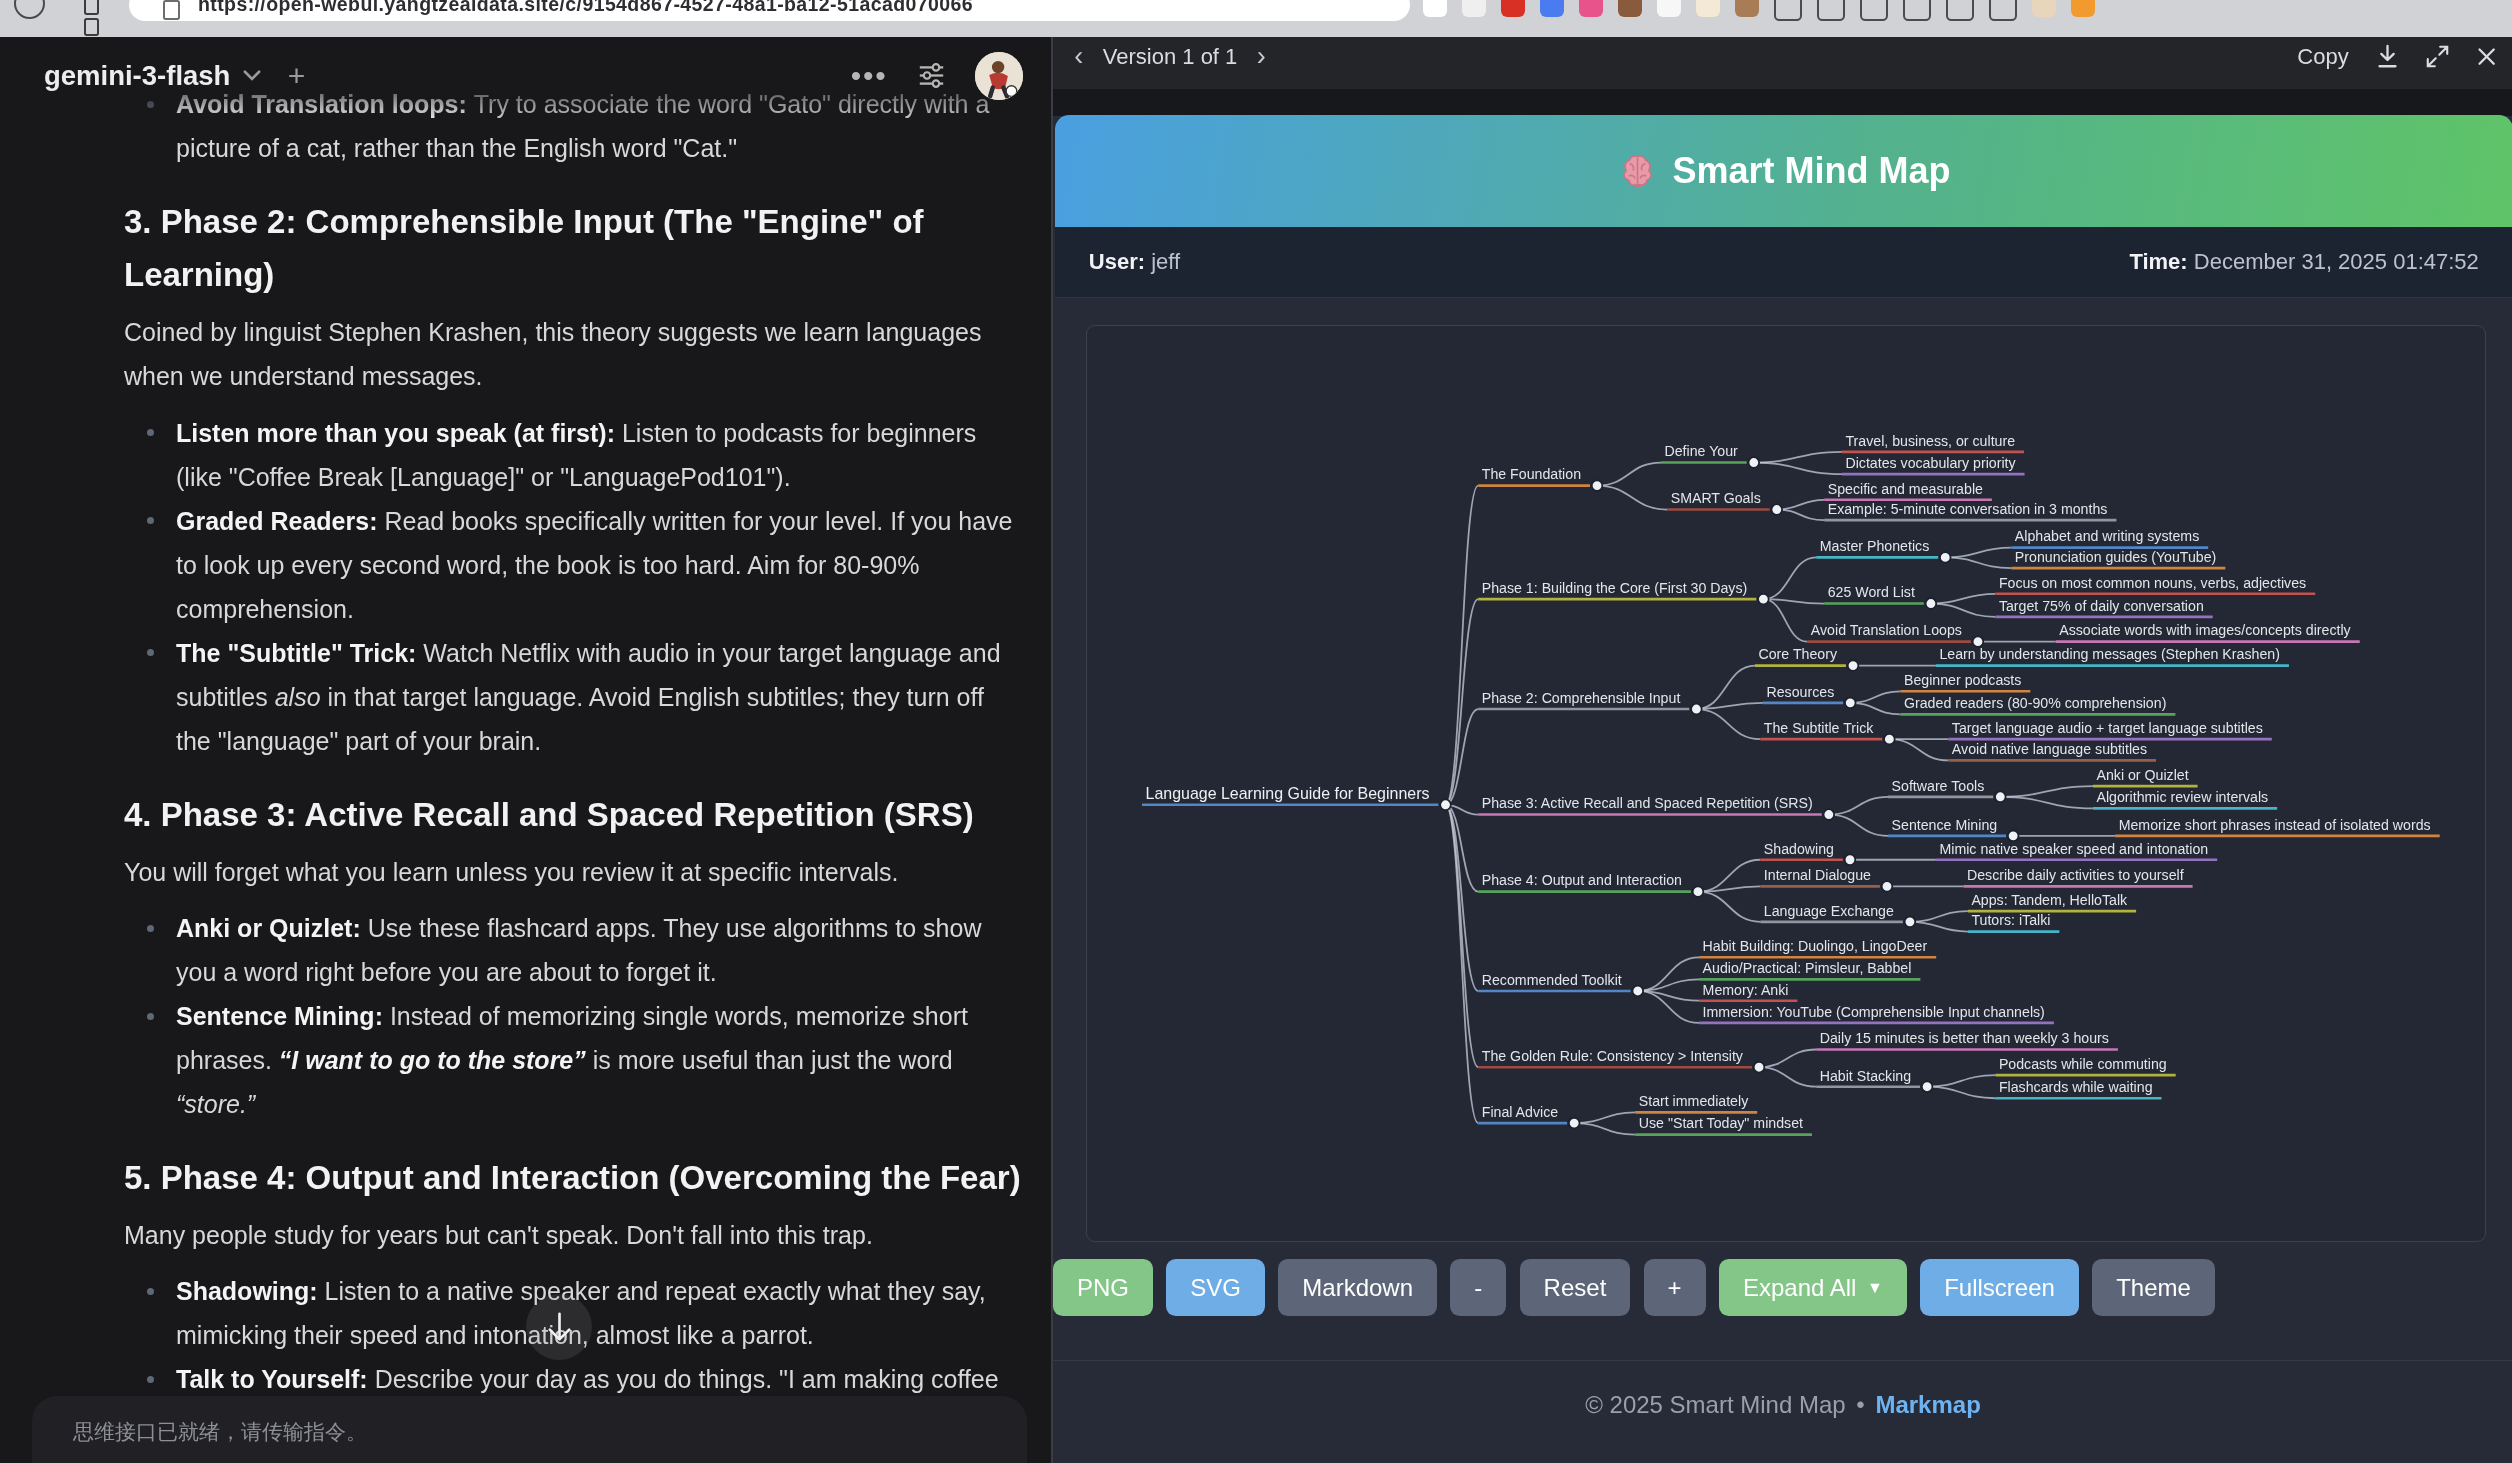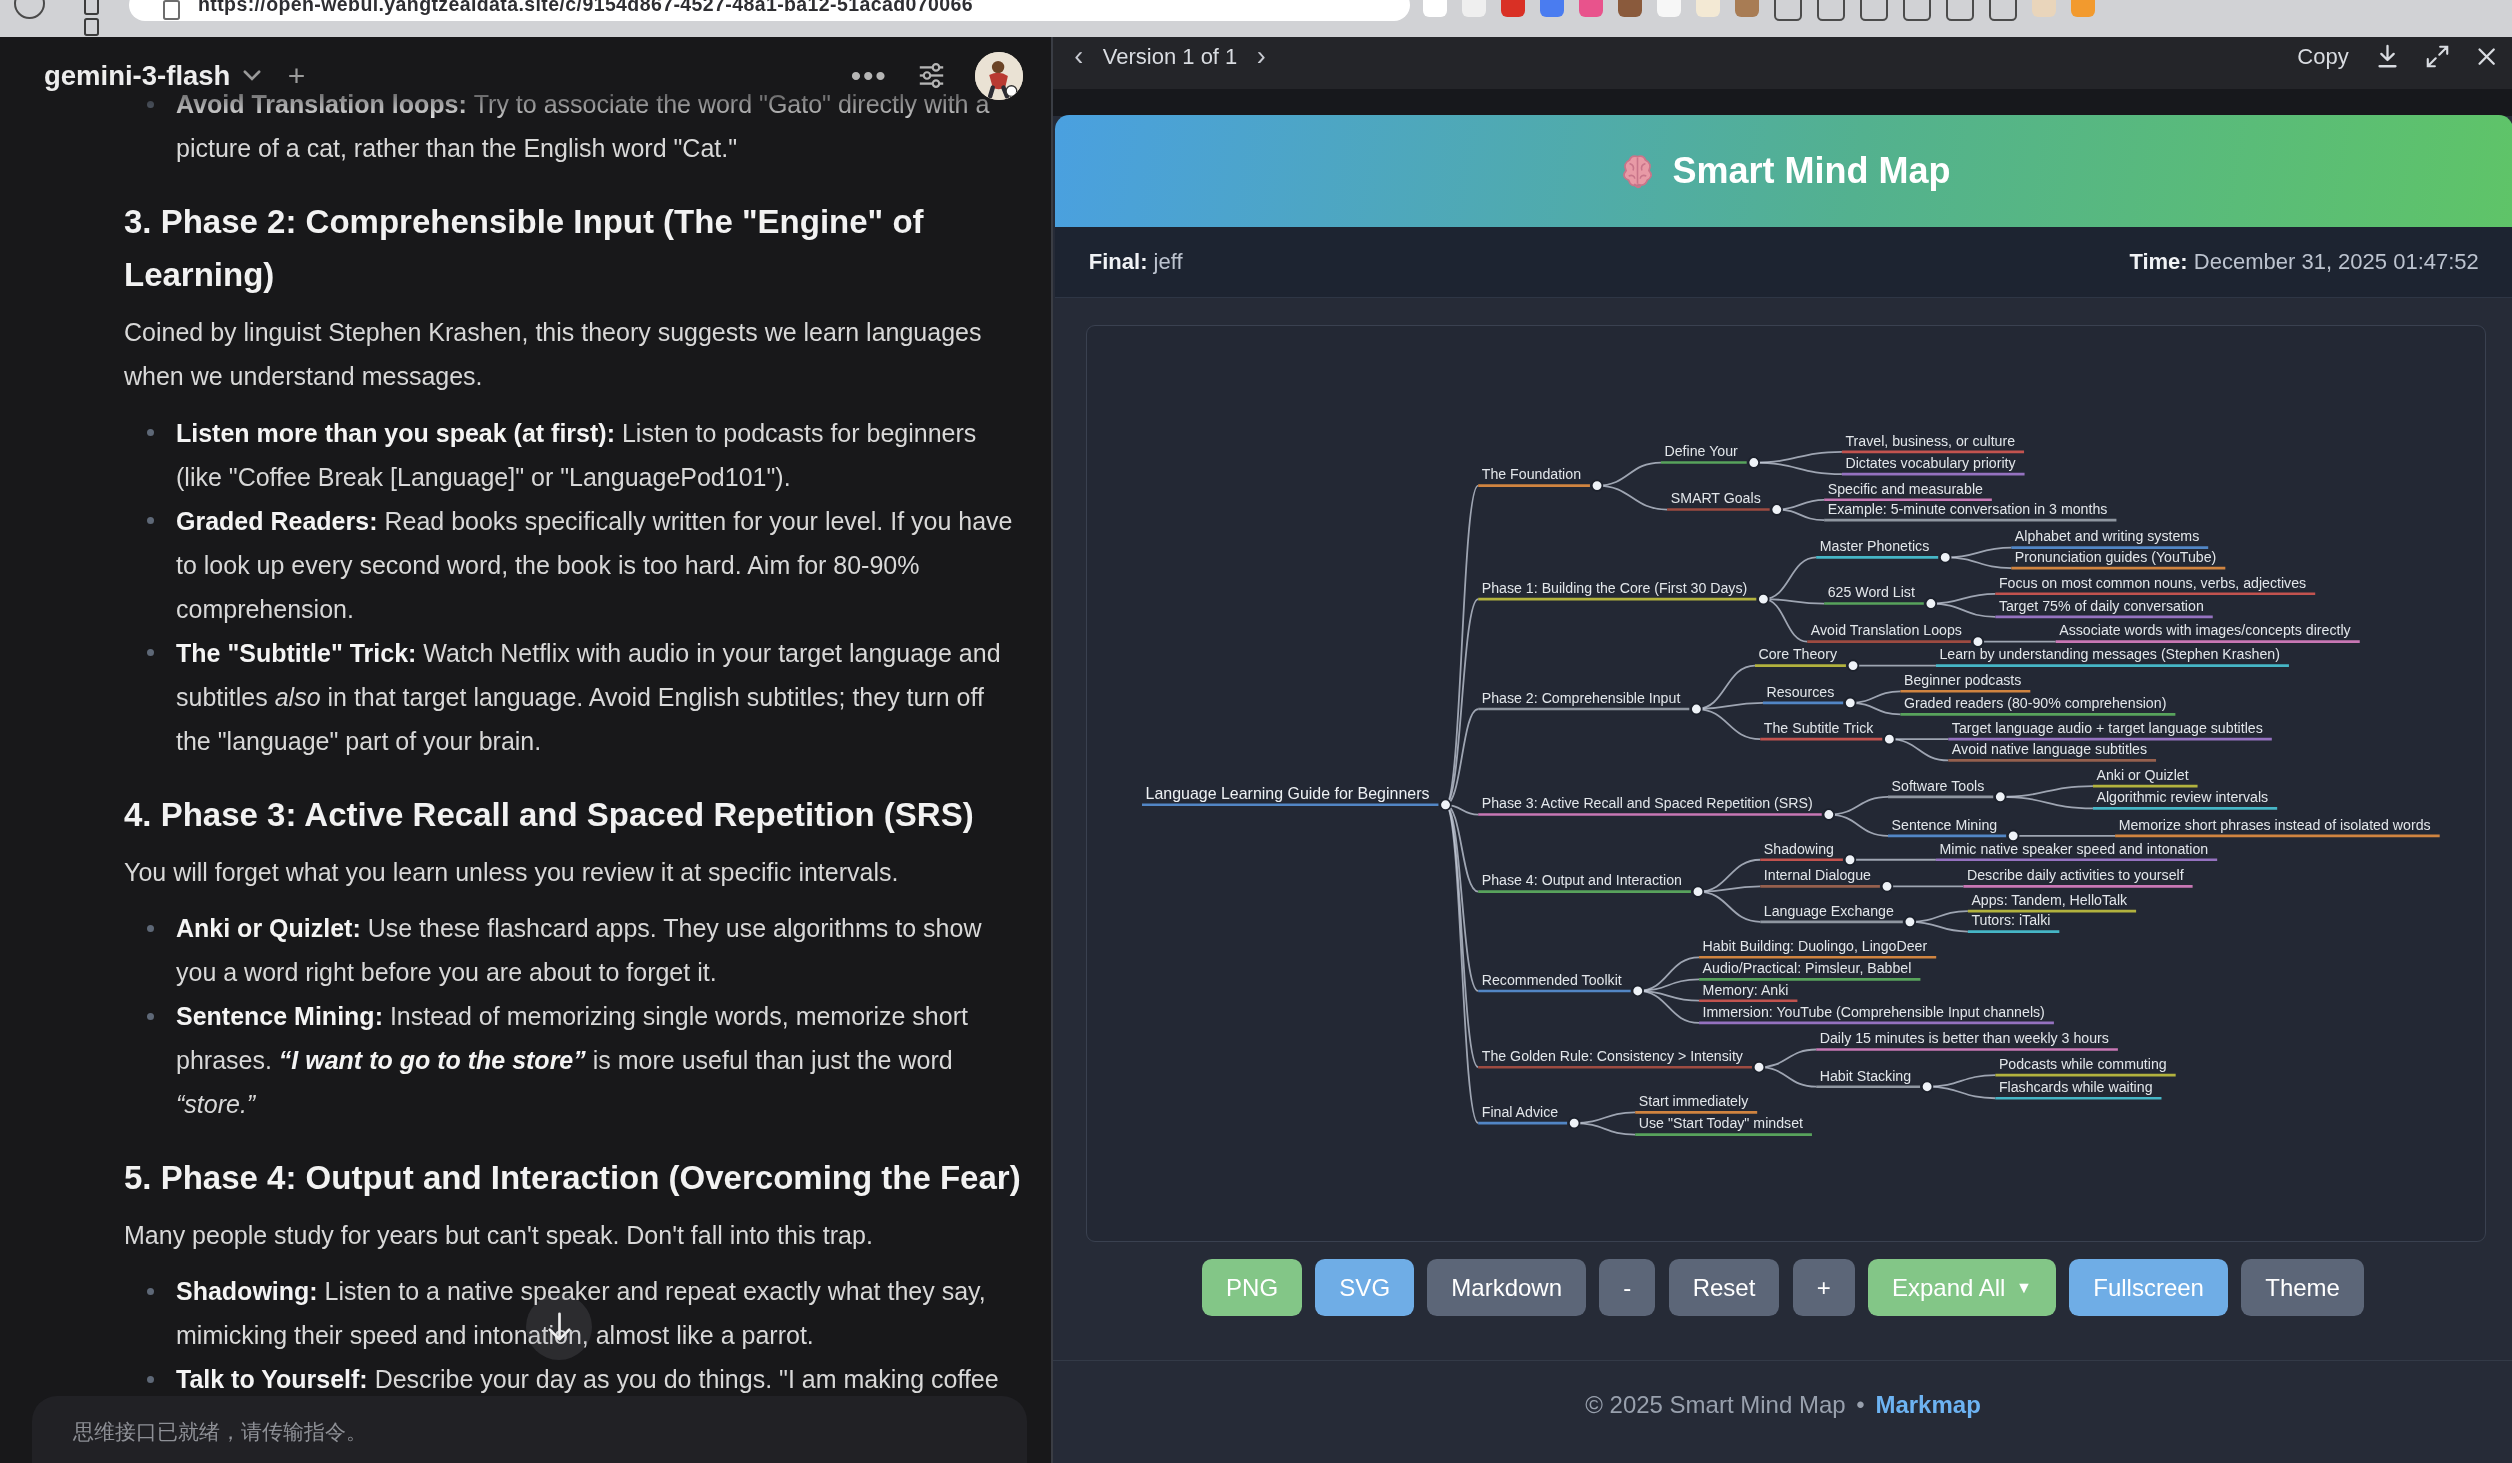--- a/index.html
+++ b/index.html
@@ -58,21 +58,21 @@
       display:flex;align-items:center;justify-content:center;gap:14.2px;}
   .mm-title{font-size:36px;font-weight:bold;color:#ffffff;}
   .user-bar{position:absolute;left:1.8px;top:203px;width:1458px;height:70px;background:#1d2431;
       border-bottom:1.8px solid #2e3645;display:flex;align-items:center;justify-content:space-between;
       font-size:22px;color:#bcc3cf;}
   .user-bar .lft{margin-left:34px;}  .user-bar .rgt{margin-right:34px;}
   .user-bar b{color:#f0f2f5;font-weight:bold;}
   .map-panel{position:absolute;left:33px;top:301px;width:1400px;height:917px;background:#232834;
       border:1.8px solid #3a4150;border-radius:9px;box-sizing:border-box;}
   #mindmap-svg{position:absolute;left:0;top:0;width:100%;height:100%;}
-  .btn-row{position:absolute;left:0;top:1235px;width:100%;display:flex;justify-content:center;gap:13.3px;}
+  .btn-row{position:absolute;left:0;top:1235px;width:100%;display:flex;gap:13.3px;}
   .mm-btn{height:57px;border:none;border-radius:9.8px;font-family:"Liberation Sans",sans-serif;
       font-size:24px;color:#ffffff;padding:0 24px;display:flex;align-items:center;gap:10.7px;}
   .mm-btn.green{background:#83c687;} .mm-btn.blue{background:#6fadе6;background:#6fade6;} .mm-btn.slate{background:#5c6678;}
   .caret-down{font-size:16px;}
   .viewer-footer{position:absolute;left:0;top:1336px;width:100%;height:104px;border-top:1.8px solid #333a47;
       display:flex;align-items:flex-start;justify-content:center;}
   .footer-inner{margin-top:30px;font-size:24px;color:#98a0ad;display:flex;gap:10.7px;align-items:center;}
   .footer-link{color:#6db3f2;font-weight:bold;}
 
   svg text{font-family:"Liberation Sans",sans-serif;}
@@ -203,21 +203,21 @@
     <div class="mm-gradient">
       <svg width="41" height="37" viewBox="0 0 46 42">
         <path d="M10 20 Q6 12 14 8 Q16 2 23 4 Q30 2 32 8 Q40 12 36 20 Q42 26 34 31 Q32 38 24 36 Q15 39 13 31 Q4 27 10 20 Z" fill="#e89aa6" stroke="#c9758a" stroke-width="2"></path>
         <path d="M23 5 V35 M14 12 Q20 14 18 20 M32 12 Q26 14 28 20 M13 26 Q19 24 20 29 M33 26 Q27 24 26 29" fill="none" stroke="#c9758a" stroke-width="1.8"></path>
         <path d="M20 36 Q22 40 26 38" fill="none" stroke="#c9758a" stroke-width="2.4" stroke-linecap="round"></path>
       </svg>
       <span class="mm-title">Smart Mind Map</span>
     </div>
 
     <div class="user-bar">
-      <span class="lft"><b>Final:</b> <span>jeff</span></span>
+      <span class="lft"><b>User:</b> <span>jeff</span></span>
       <span class="rgt"><b>Time:</b> <span>December 31, 2025 01:47:52</span></span>
     </div>
 
     <div class="map-panel">
       <svg id="mindmap-svg" viewBox="0 0 1576 1032" preserveAspectRatio="none">
           <g>
             <path d="M 404.1673278808594 540 C 422.5836639404297 540, 422.5836639404297 180, 441 180" fill="none" stroke="#c8cfdc" stroke-width="2" stroke-opacity="0.75"></path>
             <path d="M 574.9997863769531 180 C 610.9998931884766 180, 610.9998931884766 154, 647 154" fill="none" stroke="#c8cfdc" stroke-width="2" stroke-opacity="0.75"></path>
             <path d="M 751.6870346069336 154 C 801.3435173034668 154, 801.3435173034668 142, 851 142" fill="none" stroke="#c8cfdc" stroke-width="2" stroke-opacity="0.75"></path>
             <path d="M 751.6870346069336 154 C 801.3435173034668 154, 801.3435173034668 167, 851 167" fill="none" stroke="#c8cfdc" stroke-width="2" stroke-opacity="0.75"></path>

